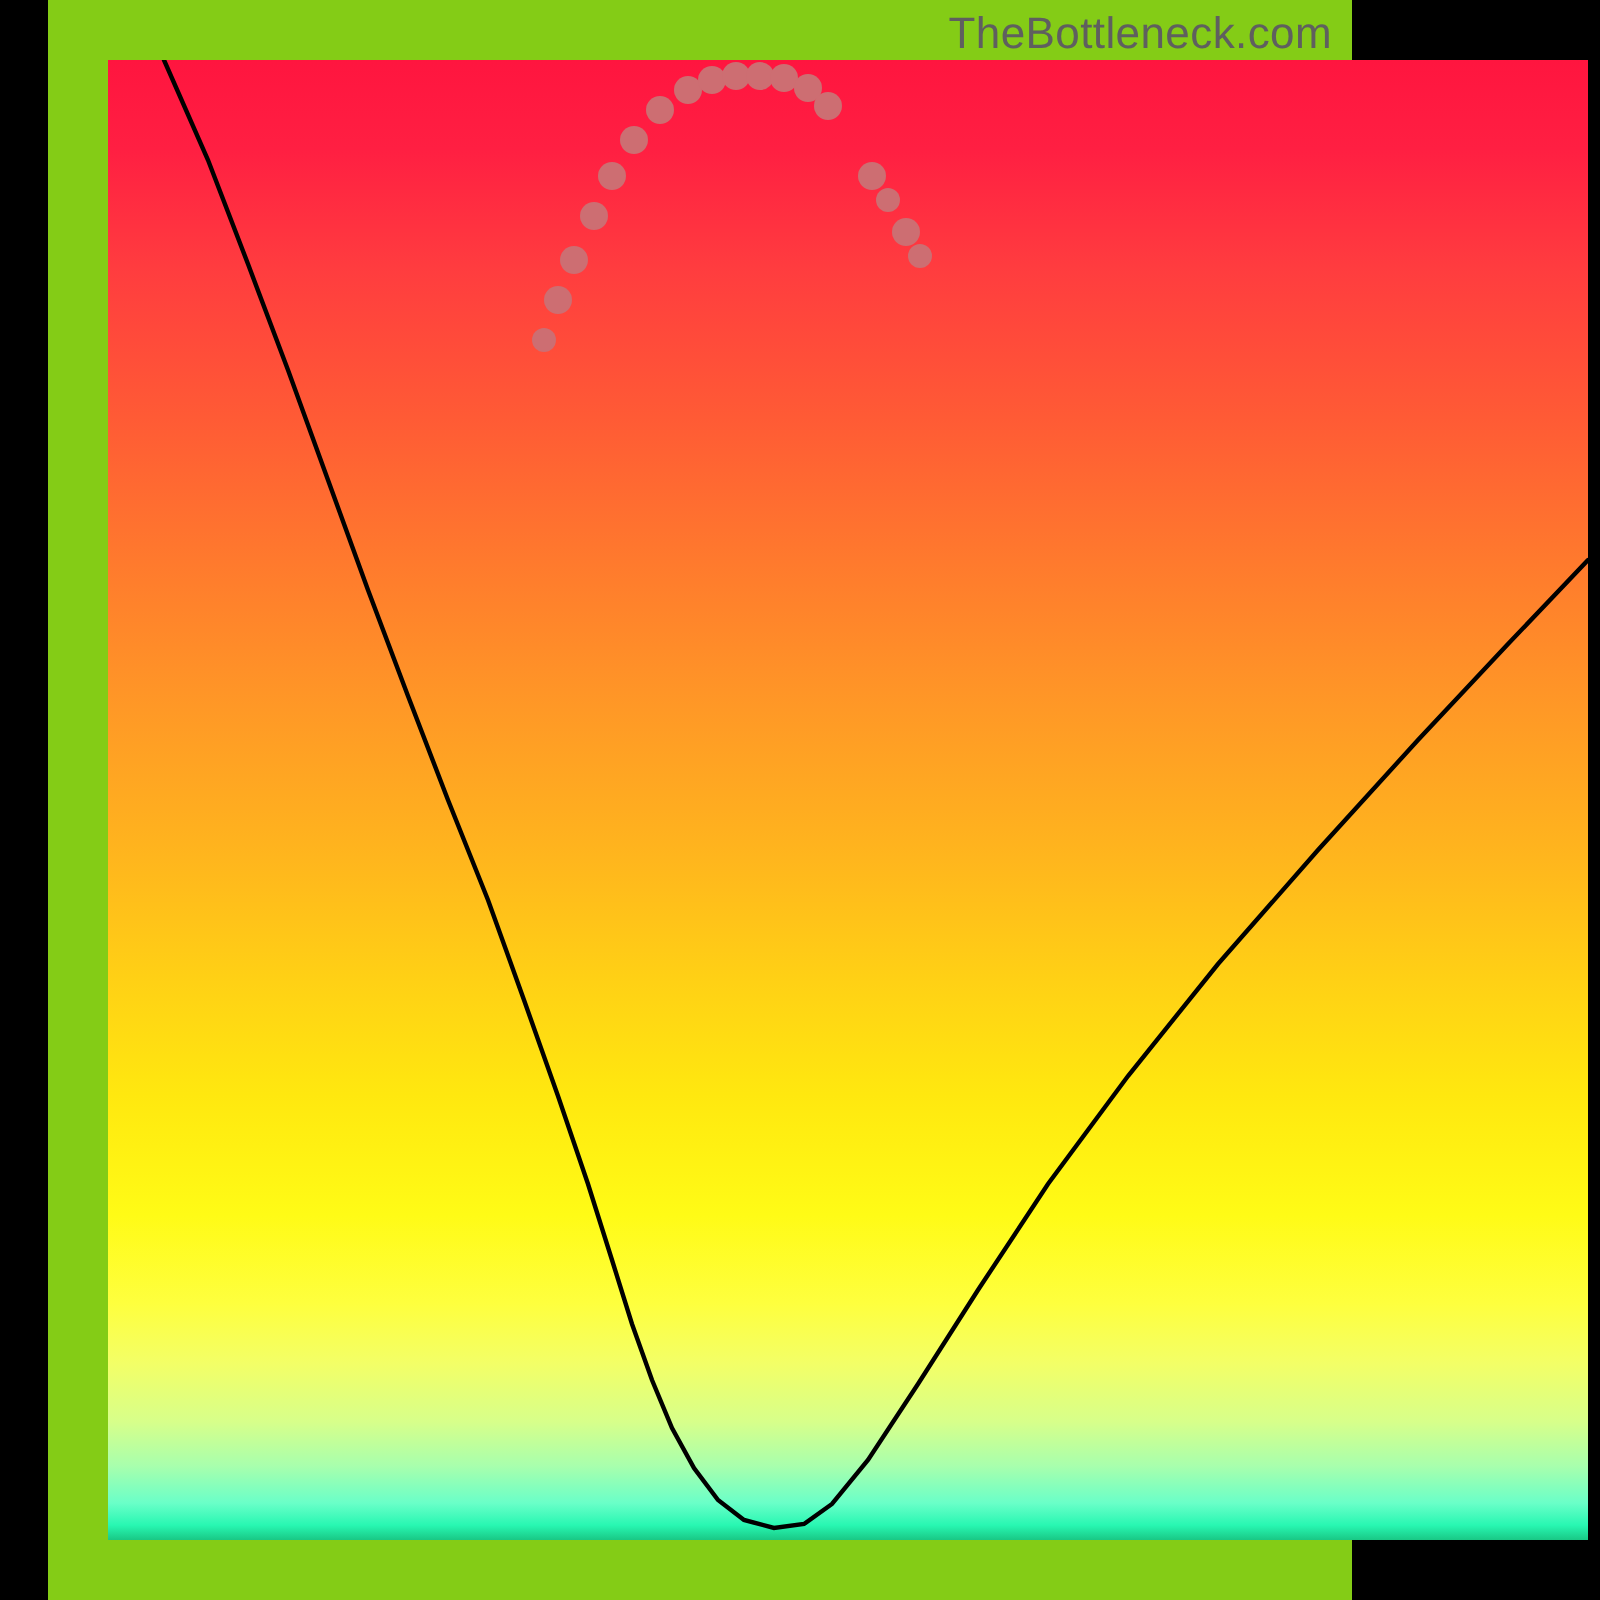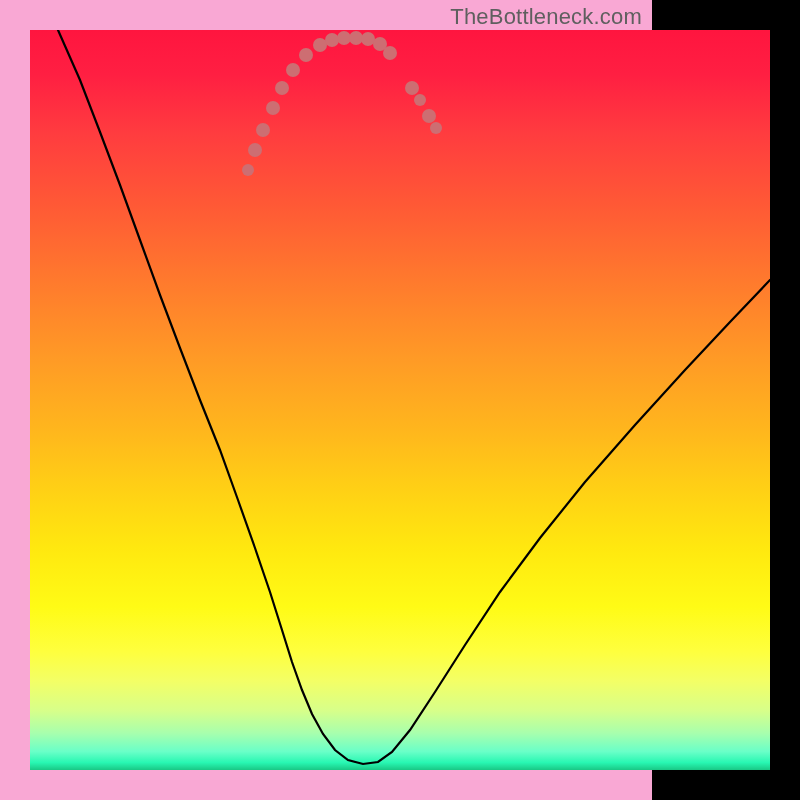--- a/index.html
+++ b/index.html
@@ -8,21 +8,22 @@
     width: 800px;
     height: 800px;
     background: #000;
     overflow: hidden;
     font-family: Arial, Helvetica, sans-serif;
   }
   .stage {
     position: relative;
     width: 652px;
     height: 800px;
-    background: #f9a8d4;
+    background: #84cc16;
+    margin-left: 24px;
   }
   .watermark {
     position: absolute;
     top: 4px;
     right: 10px;
     color: #5f5f5f;
     font-size: 22px;
     font-weight: 500;
     z-index: 20;
     letter-spacing: 0.2px;

